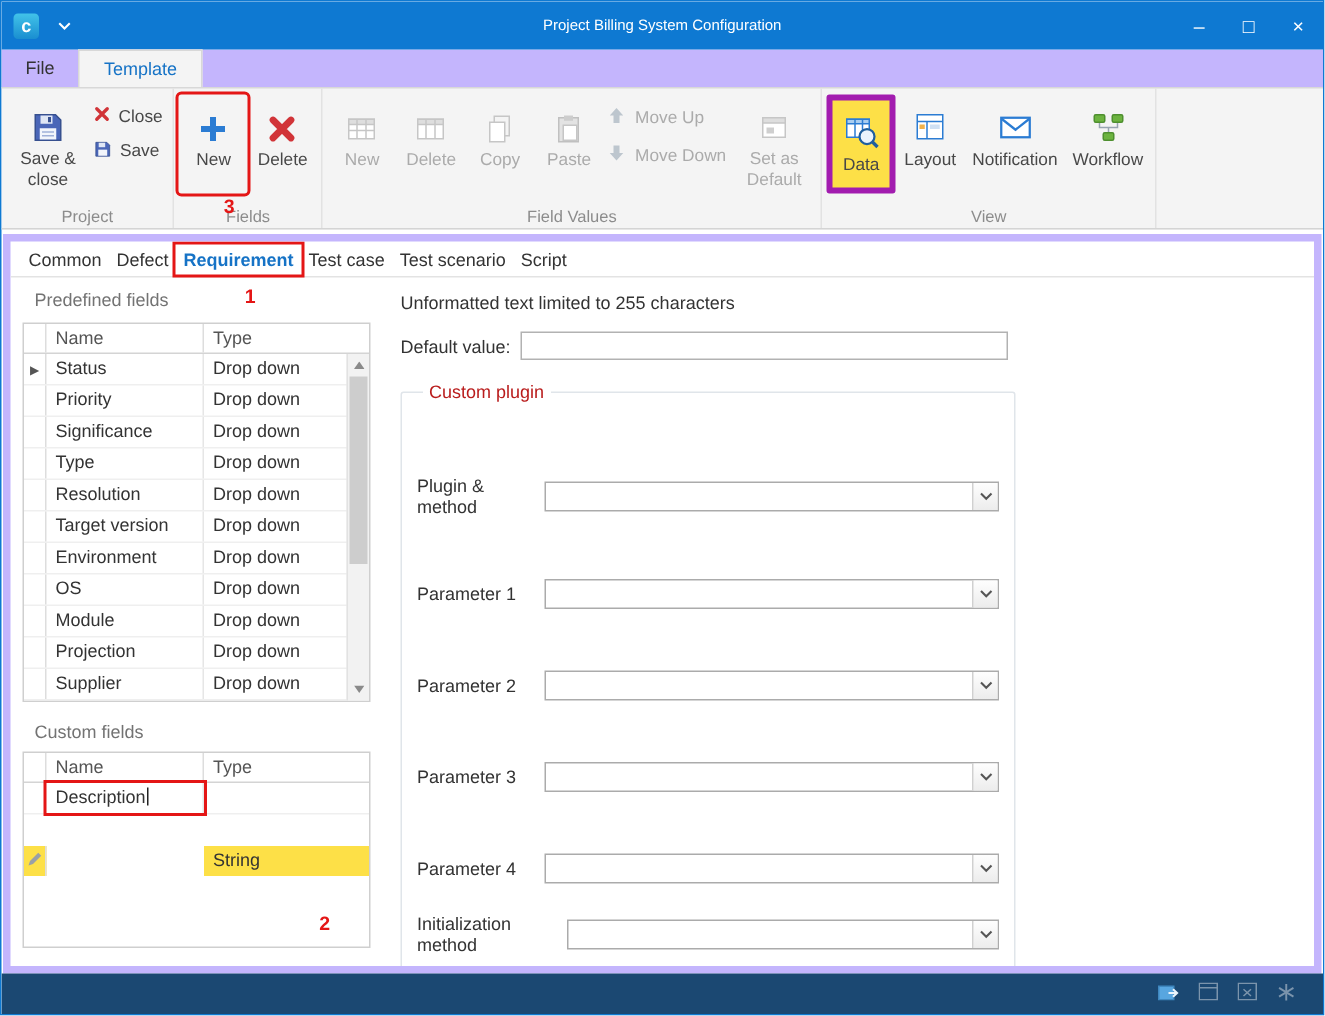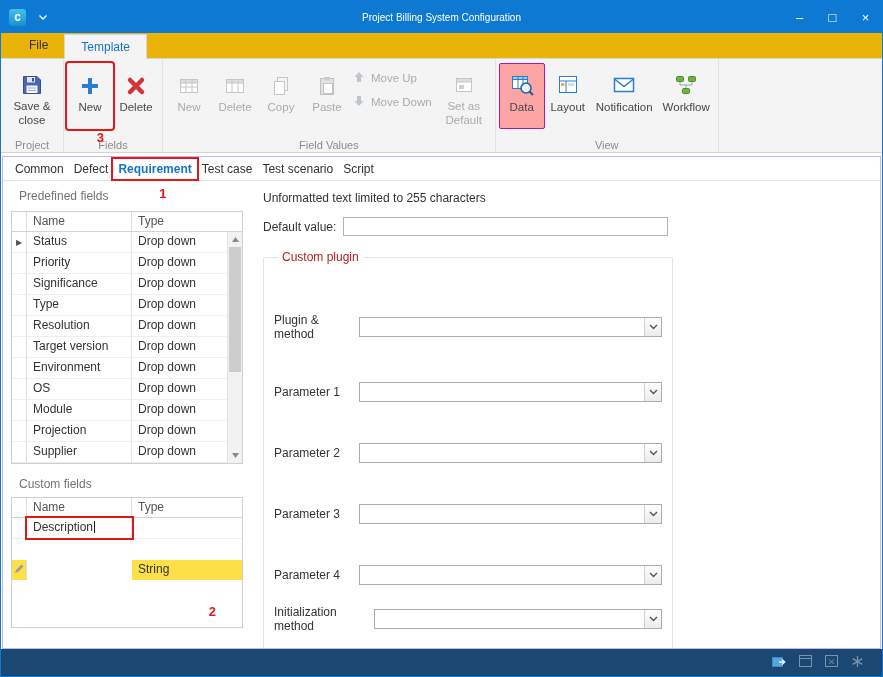--- a/index.html
+++ b/index.html
@@ -8,41 +8,41 @@
 
   
   .titlebar { position:relative; flex:0 0 32px; background:#0e79d2; color:#fff; display:flex; align-items:center; }
   .app-logo { width:17px; height:17px; margin-left:8px; border-radius:3px; background:linear-gradient(#41c3e9,#1a8ed0); color:#fff; font-weight:bold; font-size:12px; display:flex; align-items:center; justify-content:center; }
   .qat { margin-left:12px; display:flex; align-items:center; }
   .window-title { position:absolute; left:0; right:0; text-align:center; font-size:10px; pointer-events:none; }
   .win-controls { margin-left:auto; display:flex; height:100%; position:relative; z-index:2; }
   .win-btn { width:33px; display:flex; align-items:center; justify-content:center; font-size:13px; }
 
   
-  .ribbon-tabs { flex:0 0 25px; background:#eab308; display:flex; align-items:center; padding-left:12px; }
+  .ribbon-tabs { flex:0 0 25px; background:#c4b5fd; display:flex; align-items:flex-start; padding-left:0; }
   .rtab { padding:0 16px; height:25px; line-height:25px; color:#333; position:relative; }
   .rtab.active { background:#f4f4f4; border:1px solid #d8d8d8; border-bottom:none; color:#1673c6; z-index:1; margin-bottom:-1px; }
 
   
   .ribbon { flex:0 0 95px; background:#f4f4f4; border-top:1px solid #d8d8d8; border-bottom:1px solid #d4d4d4; display:flex; }
   .rgroup { position:relative; display:flex; padding:2px 3px 15px 3px; border-right:1px solid #e2e2e2; }
   .rgroup-label { position:absolute; bottom:1px; left:0; right:0; text-align:center; font-size:11px; color:#8c8c8c; }
   .btn-big { position:relative; min-width:46px; padding:0 4px; height:66px; margin-top:2px; display:flex; flex-direction:column; align-items:center; font-size:11.5px; color:#484848; border:1px solid transparent; border-radius:2px; }
   .btn-big .bicon { height:30px; display:flex; align-items:flex-end; justify-content:center; margin-top:4px; margin-bottom:3px; }
   .btn-big .lbl { text-align:center; line-height:1.2; white-space:nowrap; }
   .btn-big .lbl.wrap { white-space:normal; width:46px; }
   .btn-big.disabled { color:#ababab; }
-  .btn-big.pressed { background:#fca5a5; border:1px solid #a21caf; }
+  .btn-big.pressed { background:#fde047; border:4px solid #a21caf; }
   .small-col { display:flex; flex-direction:column; gap:8px; padding:9px 4px 0 2px; }
   .btn-small { display:flex; align-items:center; gap:5px; font-size:11.5px; color:#484848; white-space:nowrap; }
   .btn-small.disabled { color:#ababab; }
   .ribbon-filler { flex:1; }
 
   
-  .content { flex:1 1 auto; margin:3px 1px 0 1px; border:1px solid #c4b5fd; background:#fff; display:flex; flex-direction:column; overflow:hidden; }
+  .content { flex:1 1 auto; margin:3px 1px 0 1px; border:5px solid #c4b5fd; background:#fff; display:flex; flex-direction:column; overflow:hidden; }
   .doc-tabs { flex:0 0 24px; display:flex; align-items:center; padding-left:7px; border-bottom:1px solid #e3e3e3; }
   .dtab { position:relative; height:20px; line-height:20px; padding:0 5px; color:#333; }
   .dtab.active { color:#1673c6; font-weight:bold; }
   .main { flex:1; display:flex; }
 
   
   .left-panel { width:248px; flex:none; padding:0 8px; }
   .section-title { margin:8px 0 8px 8px; color:#737373; }
   .section-title.second { margin:13px 0 6px 8px; }
   .grid { position:relative; width:232px; border:1px solid #cfcfcf; background:#fff; }
@@ -127,20 +127,36 @@
           <svg width="24" height="24" viewBox="0 0 24 24">
               <path d="M3.5 3.5h13.5l3.5 3.5v13.5H3.5z" fill="#4a66b8" stroke="#37508f"></path>
               <rect x="7" y="4" width="8" height="5.5" fill="#dfe6f5"></rect>
               <rect x="12" y="5" width="2" height="3.5" fill="#37508f"></rect>
               <rect x="6.5" y="12.5" width="11" height="7.5" fill="#f2f5fb"></rect>
               <line x1="8" y1="15" x2="16" y2="15" stroke="#9fb0d8"></line>
               <line x1="8" y1="17.5" x2="16" y2="17.5" stroke="#9fb0d8"></line>
             </svg>
         </span>
         <span class="lbl wrap">Save &amp; close</span>
+      </div>
+      <div class="small-col">
+        <div class="btn-small">
+          <span><svg width="12" height="12" viewBox="0 0 12 12">
+                <path d="M2.5 2.5 L9.5 9.5 M9.5 2.5 L2.5 9.5" stroke="#d13438" stroke-width="2.2" stroke-linecap="round"></path>
+              </svg></span>
+          <span>Close</span>
+        </div>
+        <div class="btn-small">
+          <span><svg width="13" height="13" viewBox="0 0 24 24">
+                <path d="M3.5 3.5h13.5l3.5 3.5v13.5H3.5z" fill="#4a66b8" stroke="#37508f"></path>
+                <rect x="7" y="4" width="8" height="5.5" fill="#dfe6f5"></rect>
+                <rect x="6.5" y="12.5" width="11" height="7.5" fill="#f2f5fb"></rect>
+              </svg></span>
+          <span>Save</span>
+        </div>
       </div>
       <div class="rgroup-label">Project</div>
     </div>
 
     <div class="rgroup">
       <div class="btn-big red-box">
         <span class="bicon">
           <svg width="24" height="24" viewBox="0 0 24 24">
               <path d="M10 4h4v6h6v4h-6v6h-4v-6H4v-4h6z" fill="#2b7cd3"></path>
             </svg>

